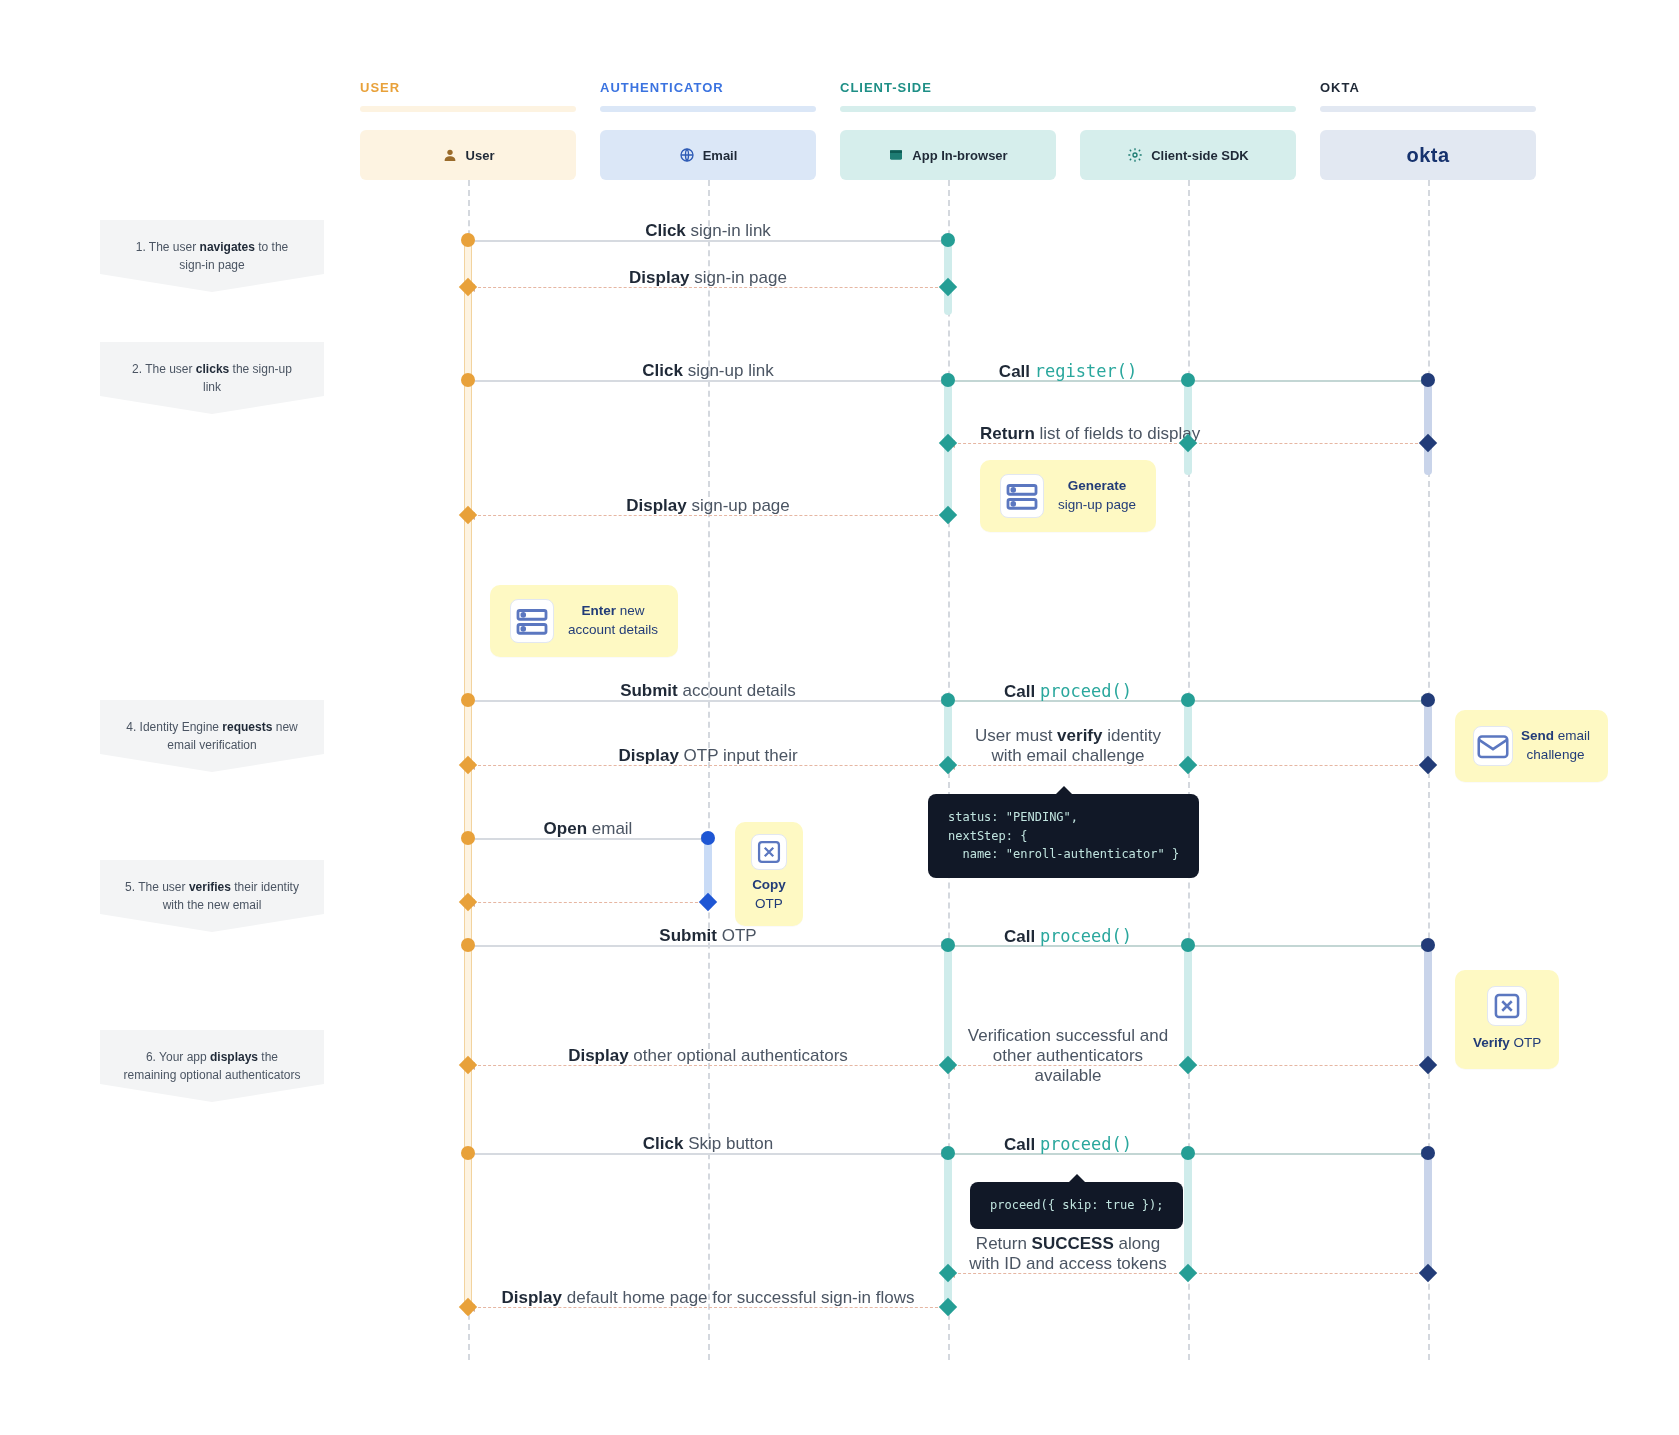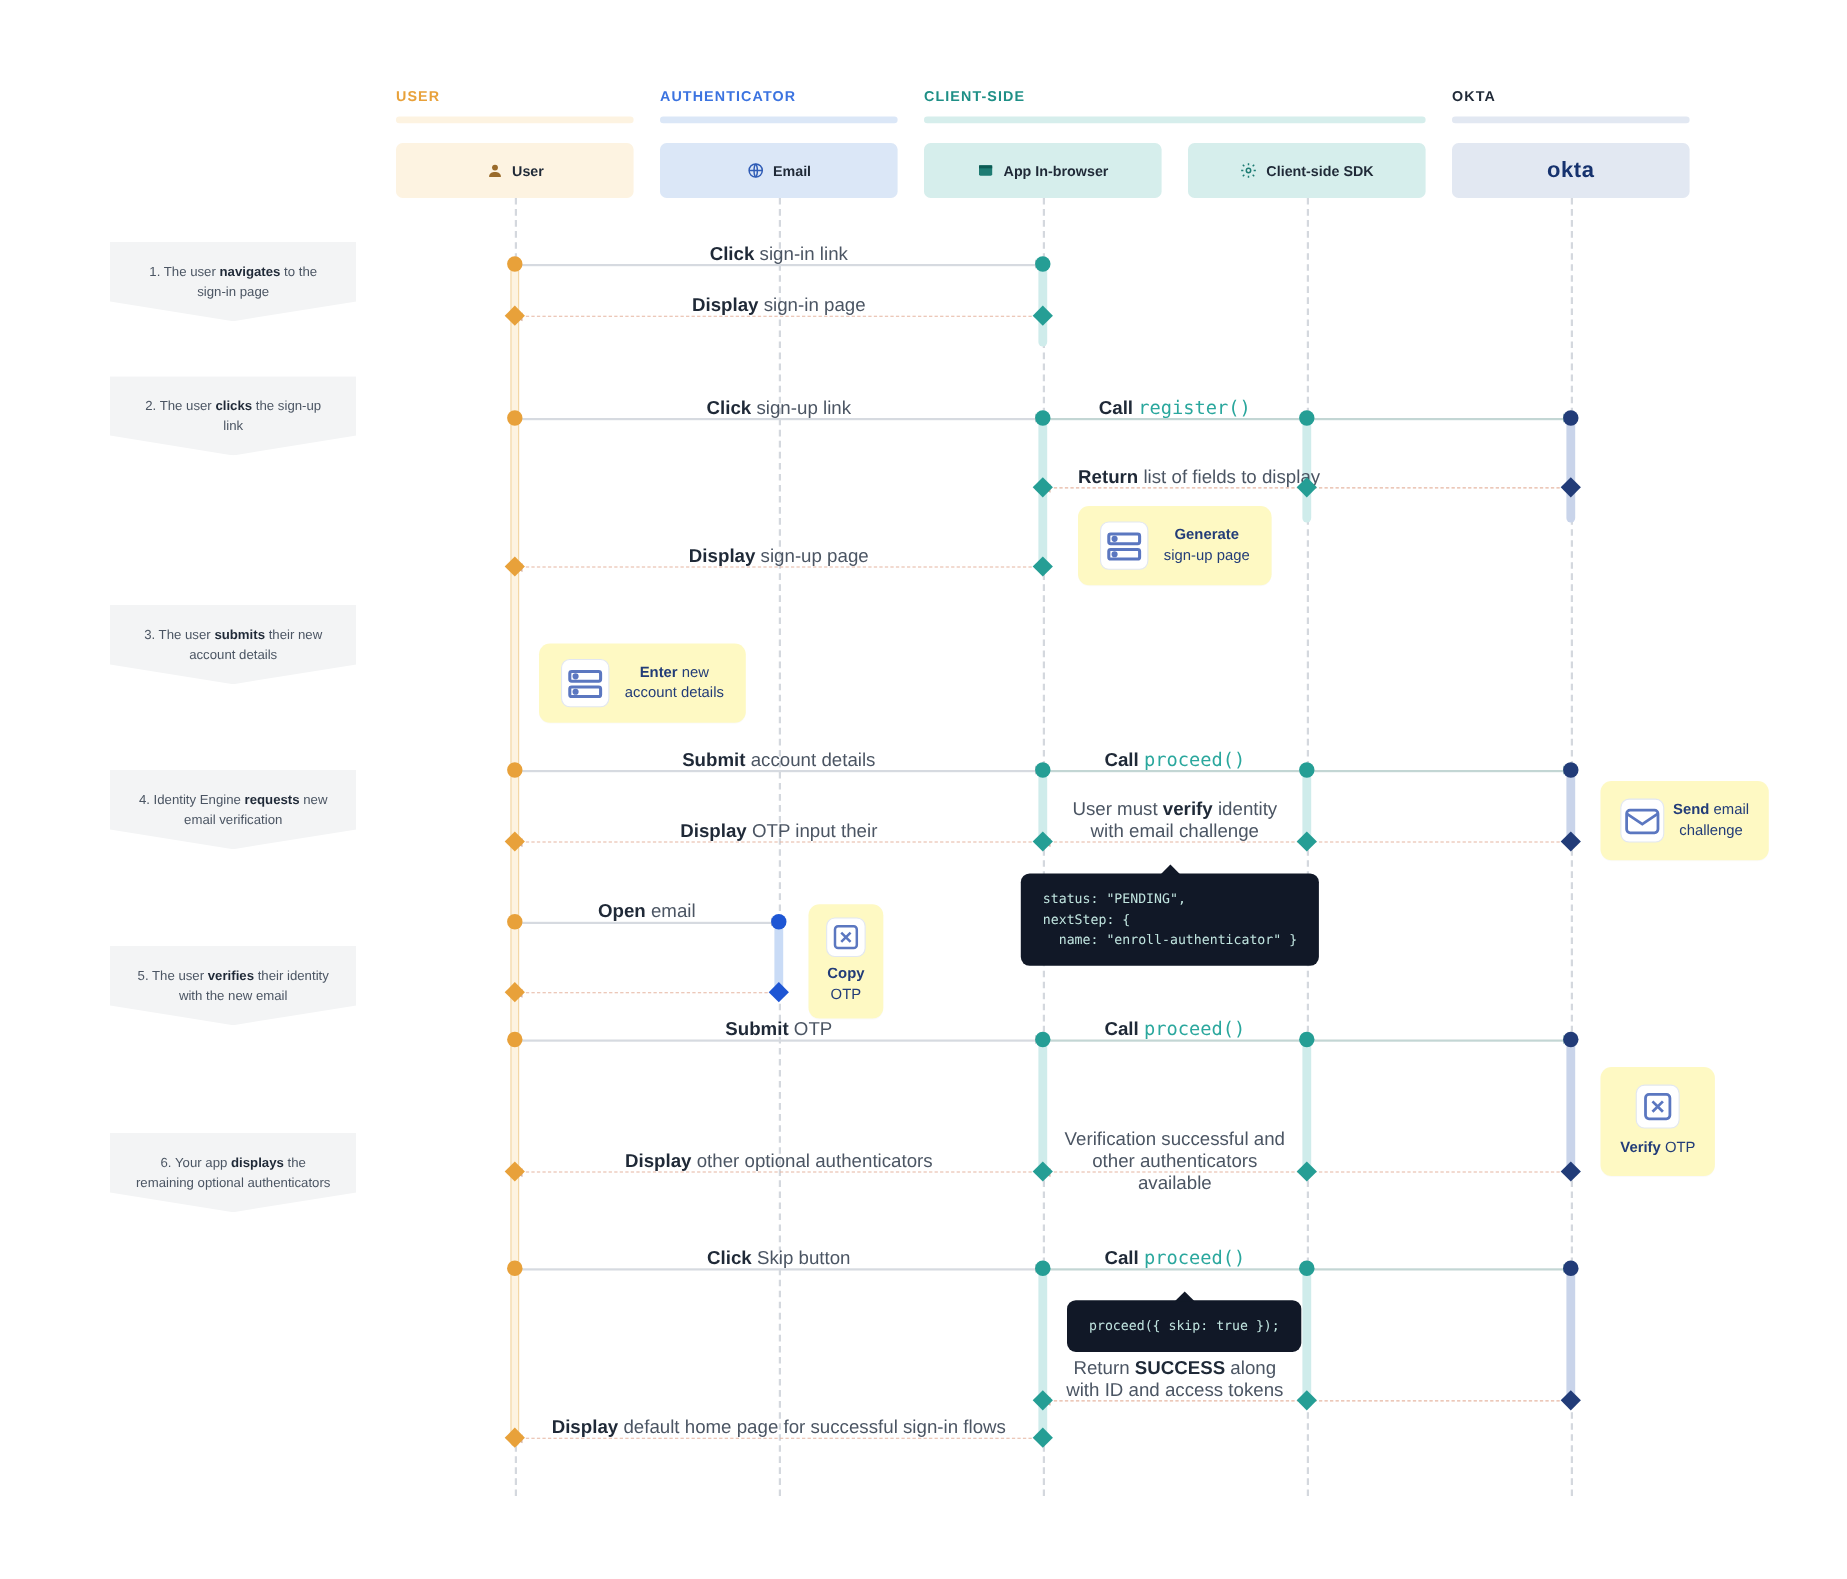--- a/index.html
+++ b/index.html
@@ -114,21 +114,20 @@
   </div>
 
   <div class="lifeline" style="left:428px"></div>
   <div class="lifeline" style="left:668px"></div>
   <div class="lifeline" style="left:908px"></div>
   <div class="lifeline" style="left:1148px"></div>
   <div class="lifeline" style="left:1388px"></div>
 
   <div class="step" style="top:180px"><span>1. The user </span><b>navigates</b><span> to the sign-in page</span></div>
   <div class="step" style="top:302px"><span>2. The user </span><b>clicks</b><span> the sign-up link</span></div>
-  <div class="step" style="top:510px"><span>3. The user </span><b>submits</b><span> their new account details</span></div>
   <div class="step" style="top:660px"><span>4. Identity Engine </span><b>requests</b><span> new email verification</span></div>
   <div class="step" style="top:820px"><span>5. The user </span><b>verifies</b><span> their identity with the new email</span></div>
   <div class="step" style="top:990px"><span>6. Your app </span><b>displays</b><span> the remaining optional authenticators</span></div>
 
   <div class="activation act-user" style="left:428px;top:195px;height:1080px"></div>
   <div class="activation act-teal" style="left:908px;top:195px;height:80px"></div>
   <div class="activation act-teal" style="left:908px;top:335px;height:140px"></div>
   <div class="activation act-teal" style="left:1148px;top:335px;height:100px"></div>
   <div class="activation act-navy" style="left:1388px;top:335px;height:100px"></div>
   <div class="activation act-teal" style="left:908px;top:655px;height:75px"></div>

